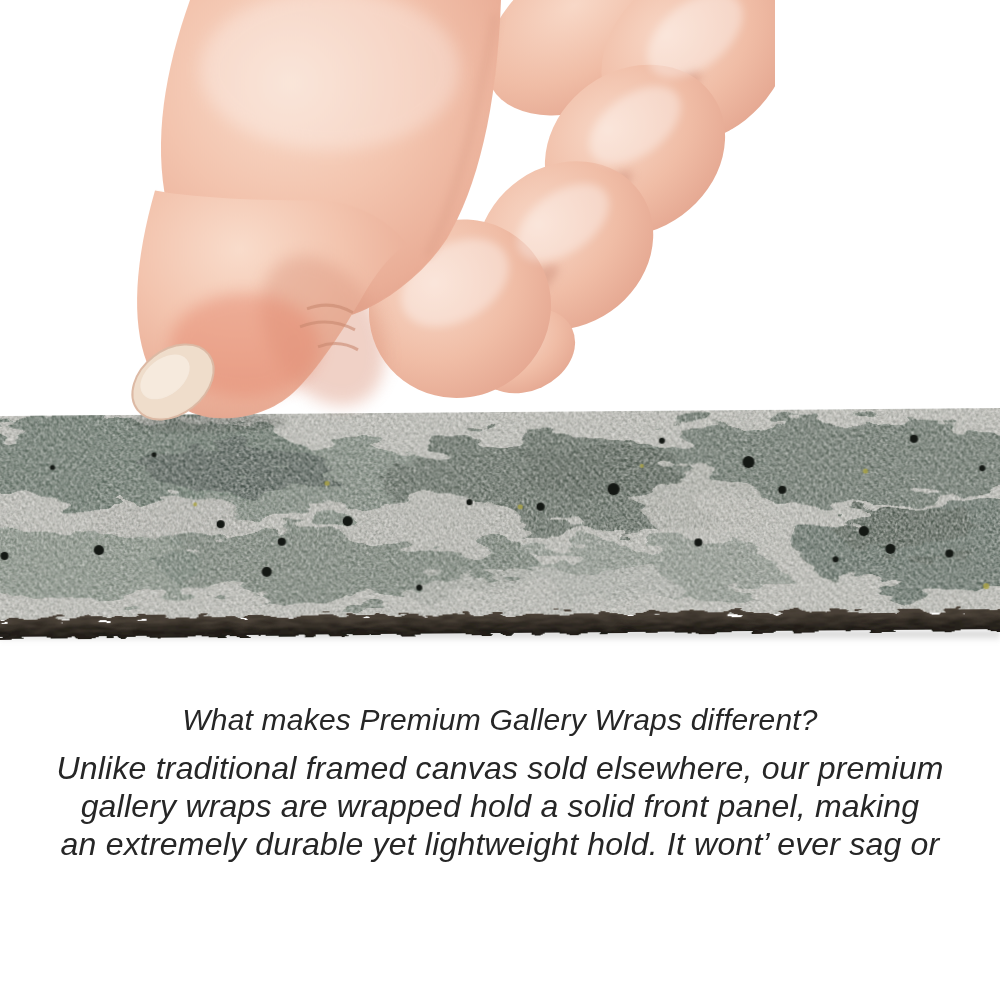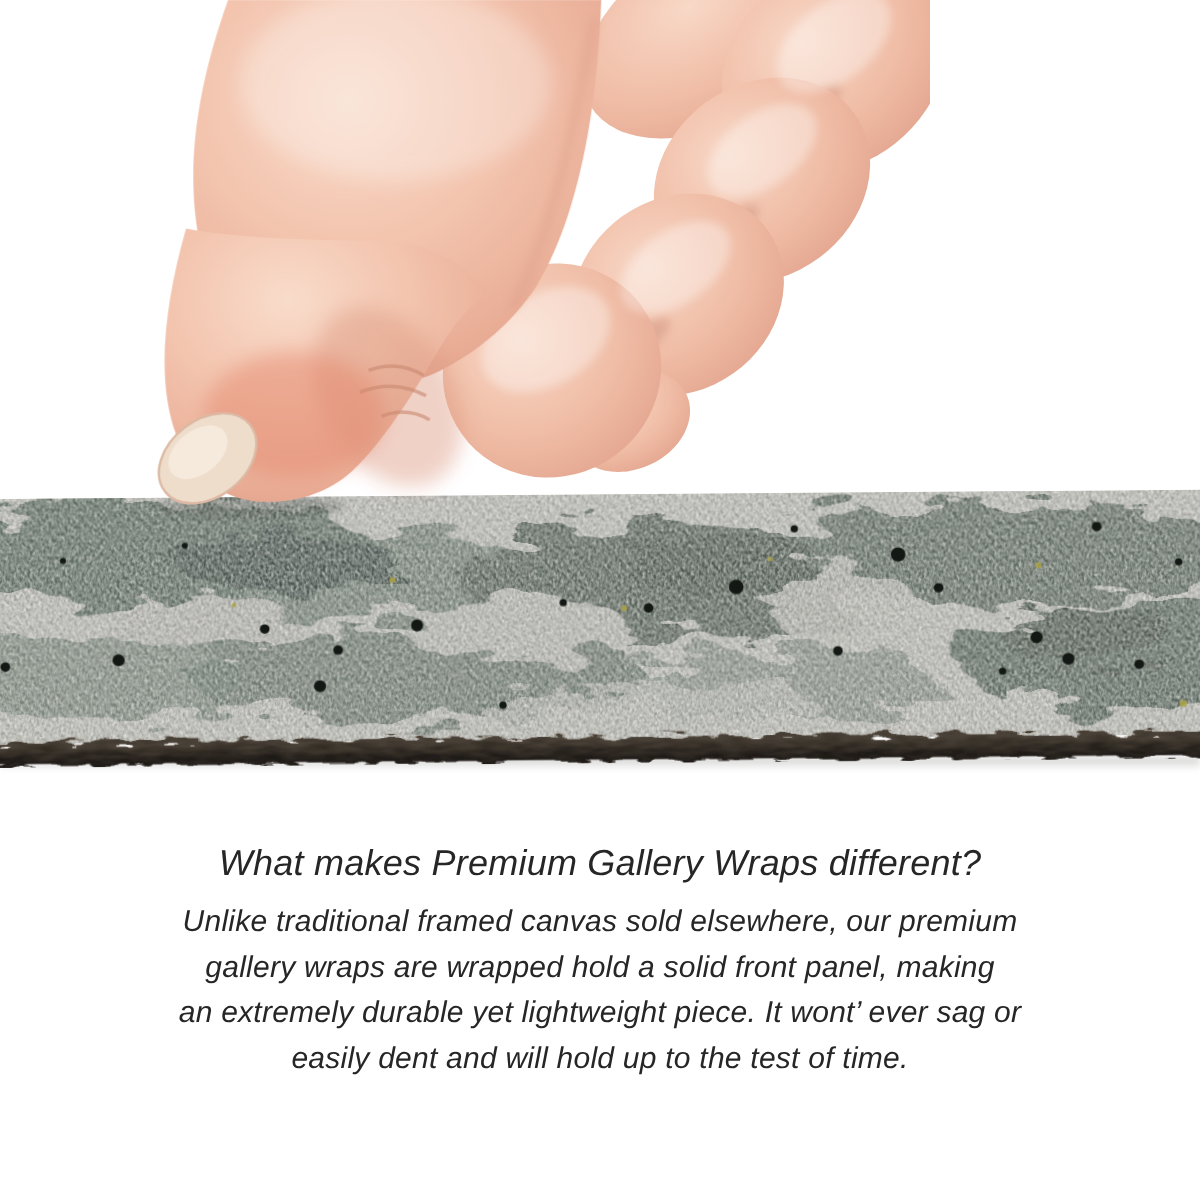--- a/index.html
+++ b/index.html
@@ -19,21 +19,21 @@
   .strip-shadow{position:absolute;left:0;top:631px;width:100%;height:11px;z-index:1;
       background:linear-gradient(to bottom, rgba(130,130,128,0.40), rgba(255,255,255,0));
       filter:blur(2.5px);}
 
   
   .caption{position:absolute;left:0;top:700px;width:1000px;text-align:center;
            color:#262626;z-index:4;}
   .caption .heading{margin:0 0 9px 0;font-style:italic;font-weight:400;
            font-size:30px;line-height:40px;letter-spacing:0.2px;}
   .caption .line{margin:0;font-style:italic;font-weight:400;
-           font-size:25px;line-height:38px;letter-spacing:0.2px;}
+           font-size:32px;line-height:38px;letter-spacing:0.2px;}
 </style>
 </head>
 <body>
 
 <div class="stage">
 
   <div class="hand-wrap">
     <svg viewBox="0 0 680 420" preserveAspectRatio="none">
       <defs>
         <radialGradient id="skinG" cx="38%" cy="26%" r="85%">
@@ -214,17 +214,16 @@
       </g>
     </svg>
   </div>
 
   <div class="strip-shadow"></div>
 
   <div class="caption">
     <h2 class="heading">What makes Premium Gallery Wraps different?</h2>
     <p class="line">Unlike traditional framed canvas sold elsewhere, our premium</p>
     <p class="line">gallery wraps are wrapped hold a solid front panel, making</p>
-    <p class="line">an extremely durable yet lightweight piece. It wont’ ever sag or</p>
-    <p class="line">easily dent and will hold up to the test of time.</p>
+    <p class="line">an extremely durable yet lightweight hold. It wont’ ever sag or</p>
   </div>
 
 </div>
 
 </body></html>

